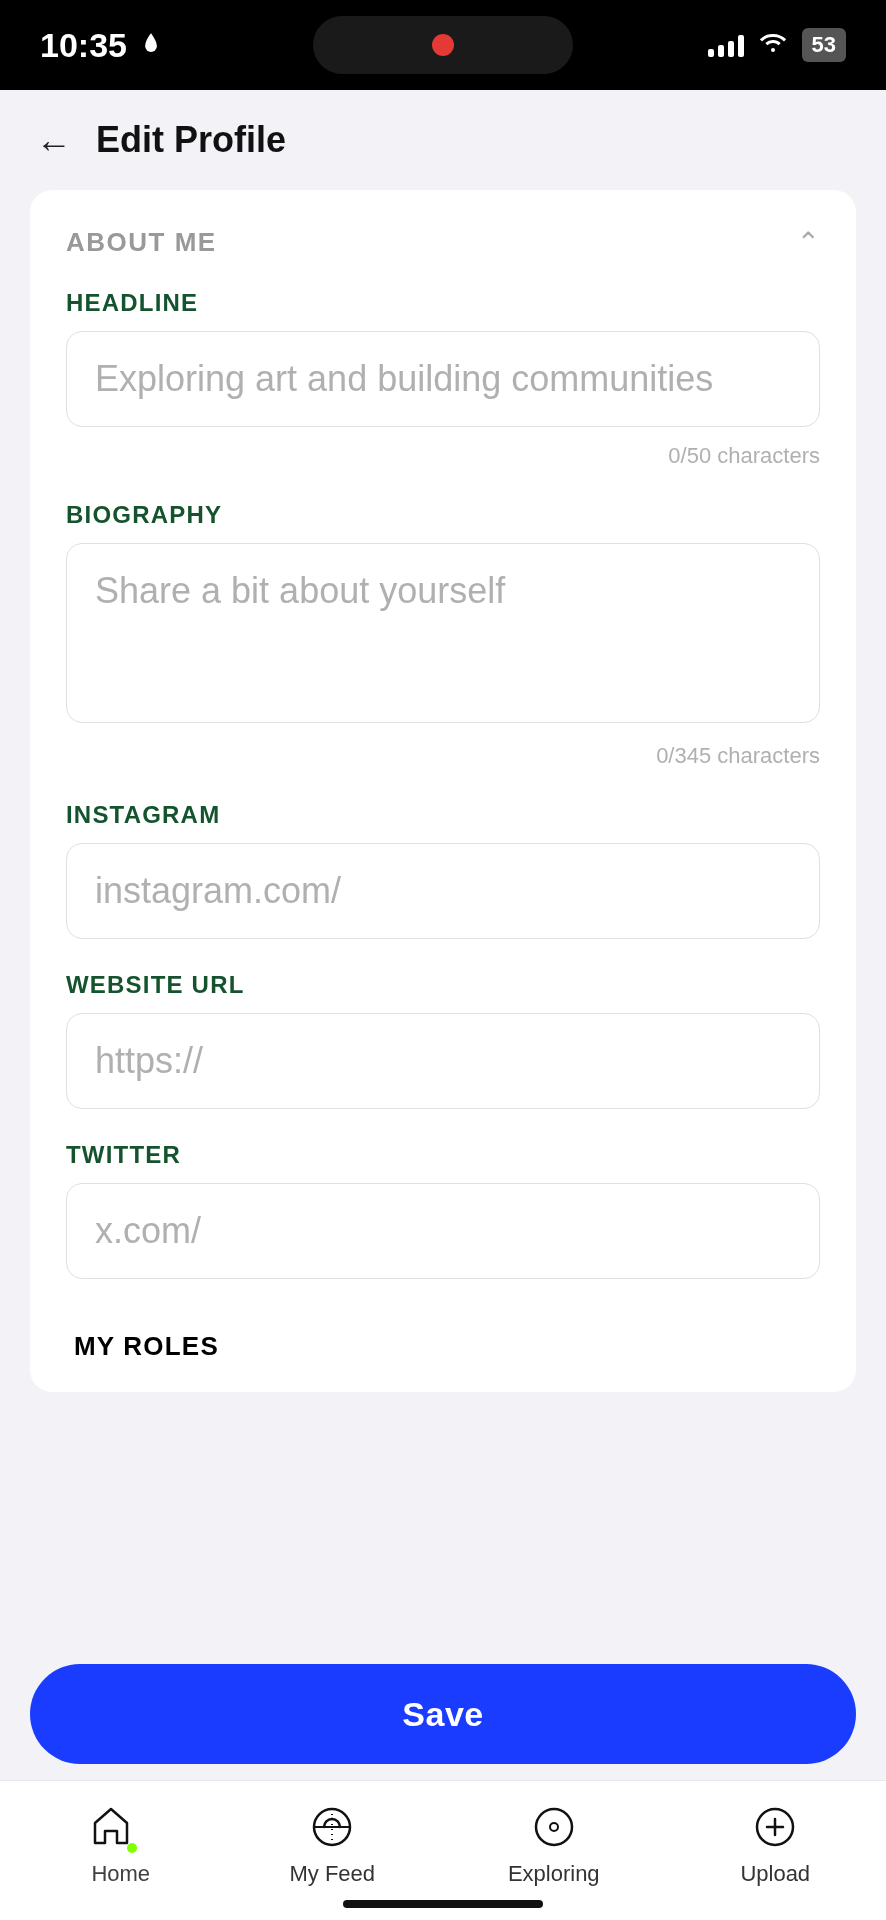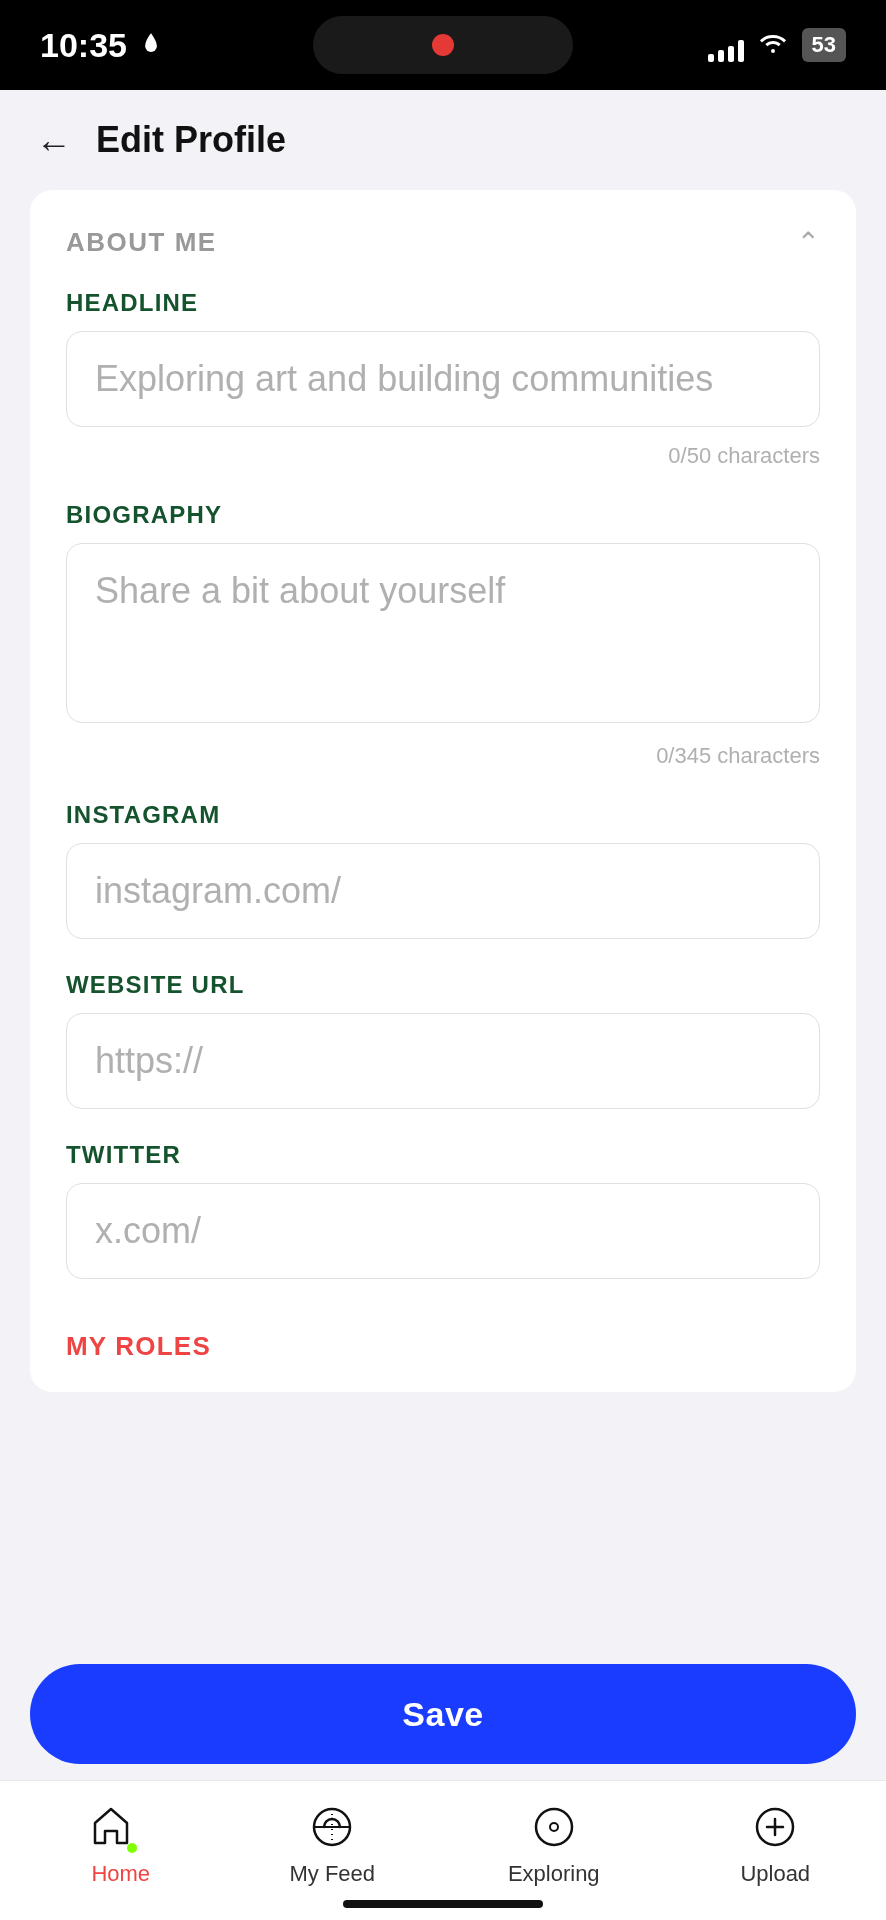--- a/index.html
+++ b/index.html
@@ -60,21 +60,21 @@
 
     .record-dot {
       width: 22px;
       height: 22px;
       background: #e53935;
       border-radius: 50%;
     }
 
     .status-right {
       display: flex;
-      align-items: flex-end;
+      align-items: center;
       gap: 14px;
     }
 
     .signal-bars {
       display: flex;
       align-items: flex-end;
       gap: 4px;
       height: 24px;
     }
 
@@ -195,24 +195,25 @@
     .char-count {
       text-align: right;
       font-size: 22px;
       color: #b0b0b0;
       margin-top: 16px;
     }
 
     .my-roles-label {
       font-size: 26px;
       font-weight: 700;
-      color: #ef4444;
+      color: #000000;
       letter-spacing: 1.2px;
       text-transform: uppercase;
       padding: 20px 0 10px 0;
+      margin-left: 8px;
     }
 
     
     .save-bar {
       position: fixed;
       bottom: 140px;
       left: 0;
       width: 886px;
       padding: 16px 30px;
       background: #f2f2f7;
@@ -259,21 +260,21 @@
       width: 52px;
       height: 52px;
     }
 
     .nav-label {
       font-size: 22px;
       color: #333;
     }
 
     .nav-item.active .nav-label {
-      color: #ef4444;
+      color: #404040;
       margin-left: 20px;
     }
 
     .home-icon-wrap {
       position: relative;
       width: 52px;
       height: 52px;
     }
 
     .home-active-dot {

